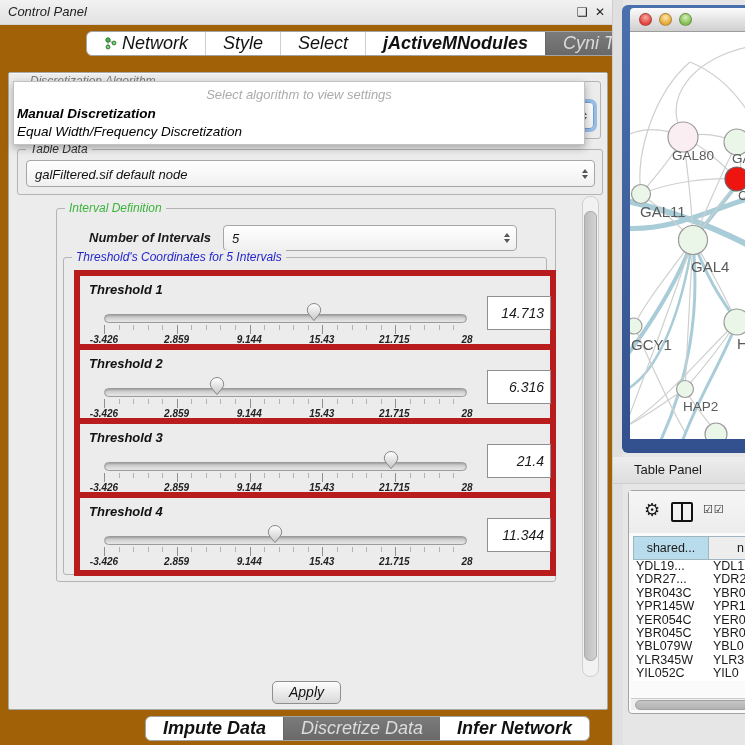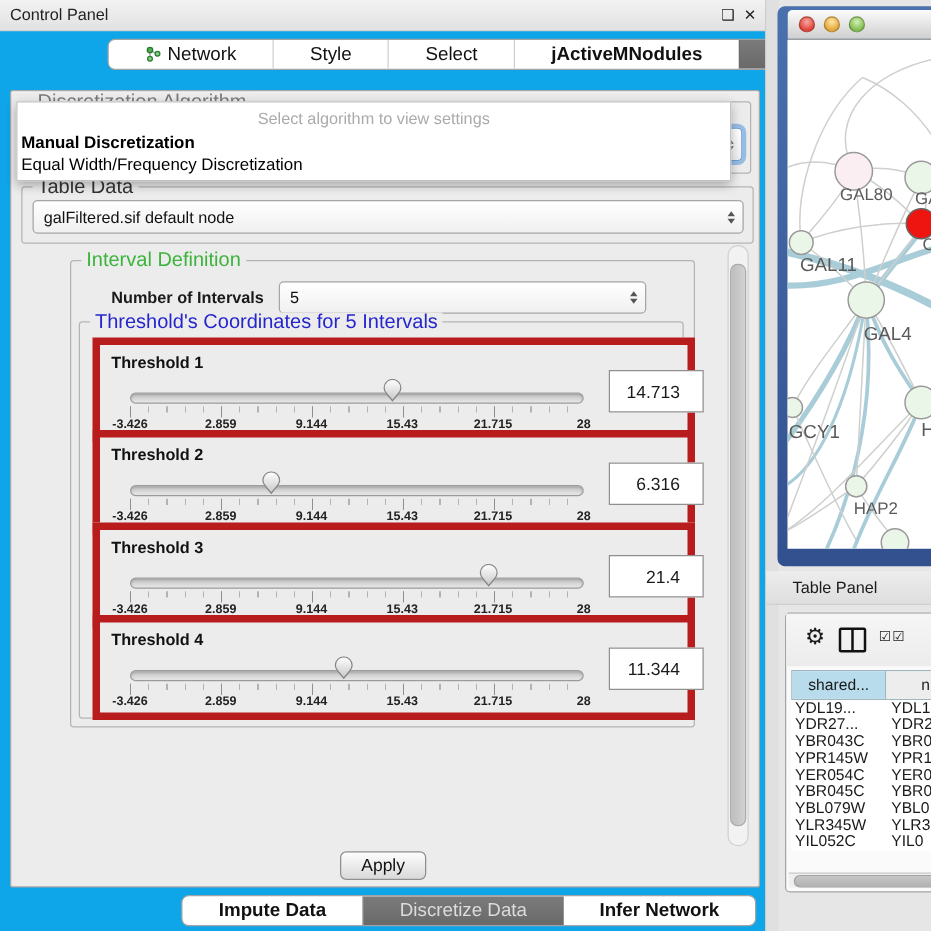--- a/index.html
+++ b/index.html
@@ -2,45 +2,45 @@
 <html><head>
 <meta charset="utf-8">
 <style>
   html,body{margin:0;padding:0;}
   body{width:745px;height:745px;overflow:hidden;background:#e6e6e6;
        font-family:"Liberation Sans","DejaVu Sans",sans-serif;color:#1a1a1a;
        -webkit-font-smoothing:antialiased;position:relative;}
   .abs{position:absolute;}
 
   
-  #control-panel{left:0;top:0;width:612px;height:745px;background:#0ea5e9;}
+  #control-panel{left:0;top:0;width:612px;height:745px;background:#a16207;font-style:italic;}
   #cp-titlebar{left:0;top:0;width:612px;height:24px;background:linear-gradient(#f2f2f2,#e2e2e2);
                border-bottom:1px solid #d3d3d3;}
   #cp-title{left:8px;top:4px;font-size:13px;color:#222;}
   .win-icon{top:5px;font-size:12px;color:#222;cursor:pointer;line-height:14px;}
   #float-icon{left:577px;font-size:12px;}
   #close-icon{left:595px;font-weight:bold;}
 
   
   .tabbar{display:flex;background:#fff;border:1px solid #a3a3a3;border-radius:6px;overflow:hidden;height:23px;align-items:stretch;}
-  .tabbar .tab{display:flex;align-items:center;padding:0 29px;font-size:15px;color:#111;
+  .tabbar .tab{display:flex;align-items:center;padding:0 17px;font-size:18px;color:#111;
                border-left:1px solid #cfcfcf;cursor:pointer;white-space:nowrap;}
   .tabbar .tab:first-child{border-left:none;}
   .tabbar .tab.selected{background:linear-gradient(#7b7b7b,#696969);color:#dcdcdc;border-left-color:#696969;}
   .tabbar .tab.selected + .tab{border-left:none;}
   .tabbar .tab.bold{font-weight:bold;}
   #top-tabs{left:86px;top:31px;}
   .net-icon{width:13px;height:13px;margin-right:5px;}
 
   
   #outer-panel{left:8px;top:72px;width:598px;height:636px;border:1px solid #a8a8a8;border-radius:2px;
                background:#ececec;box-shadow:inset 0 1px 0 #f8f8f8;}
 
   .group{border:1px solid #b4b4b4;border-radius:3px;}
-  .gtitle{position:absolute;top:-8px;left:8px;background:#ececec;padding:0 4px;font-size:16px;line-height:15px;}
+  .gtitle{position:absolute;top:-8px;left:8px;background:#ececec;padding:0 4px;font-size:12px;line-height:15px;}
   .gtitle.gray{color:#7a7a7a;}
   .gtitle.green{color:#3cb43c;}
   .gtitle.blue{color:#2525cd;}
   .gtitle.dark{color:#333;}
 
   
   .combo{position:absolute;background:linear-gradient(#ffffff,#f0f0f0);border:1px solid #a6a6a6;
          border-radius:4px;font-size:13px;color:#111;cursor:pointer;}
   .combo .combo-text{position:absolute;left:8px;top:50%;transform:translateY(-50%);white-space:nowrap;}
   .combo .stepper{position:absolute;right:6px;top:50%;transform:translateY(-50%);
@@ -77,21 +77,21 @@
   .ticklabels{position:absolute;left:0;top:24px;width:100%;height:12px;font-size:10px;font-weight:bold;color:#222;}
   .ticklabels span{position:absolute;transform:translateX(-50%);white-space:nowrap;}
   .ticklabels span:nth-child(1){left:0;}
   .ticklabels span:nth-child(2){left:20%;text-align:center;}
   .ticklabels span:nth-child(3){left:40%;}
   .ticklabels span:nth-child(4){left:60%;}
   .ticklabels span:nth-child(5){left:80%;}
   .ticklabels span:nth-child(6){left:100%;}
   .thumb{position:absolute;top:-7px;width:16px;height:19px;margin-left:-8px;cursor:pointer;}
   .value-box{position:absolute;left:407px;top:20px;width:56px;height:32px;background:#fff;border:1px solid #8f8f8f;
-             font-size:14px;text-align:right;line-height:32px;padding-right:18px;box-sizing:content-box;}
+             font-size:14px;text-align:right;line-height:32px;padding-right:6px;box-sizing:content-box;}
 
   
   #attr-list{left:18px;top:21px;width:472px;height:80px;background:#fff;border:1px solid #b5b5b5;font-size:13px;}
   #attr-list .item{padding:1px 0 1px 11px;line-height:15px;cursor:default;}
   #list-vscroll{position:absolute;right:2px;top:2px;width:12px;height:46px;background:linear-gradient(90deg,#bcbcbc,#d5d5d5);
                 border:1px solid #aaa;border-radius:6px;}
 
   
   #apply-btn{left:272px;top:681px;width:67px;height:21px;background:linear-gradient(#fdfdfd,#d9d9d9);
              border:1px solid #8f8f8f;border-radius:5px;font-size:14px;color:#111;text-align:center;line-height:20px;cursor:pointer;}

